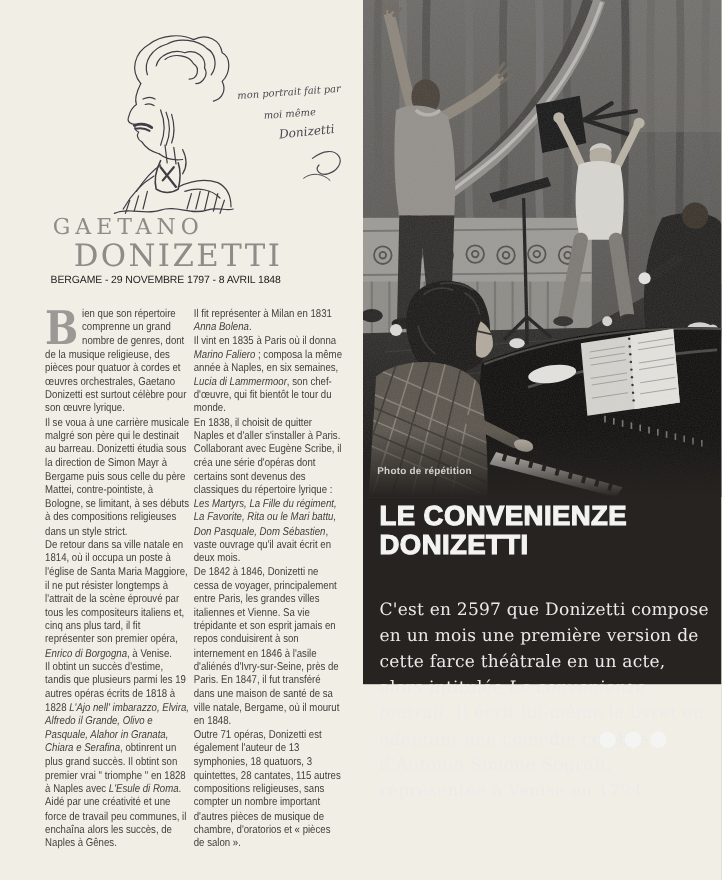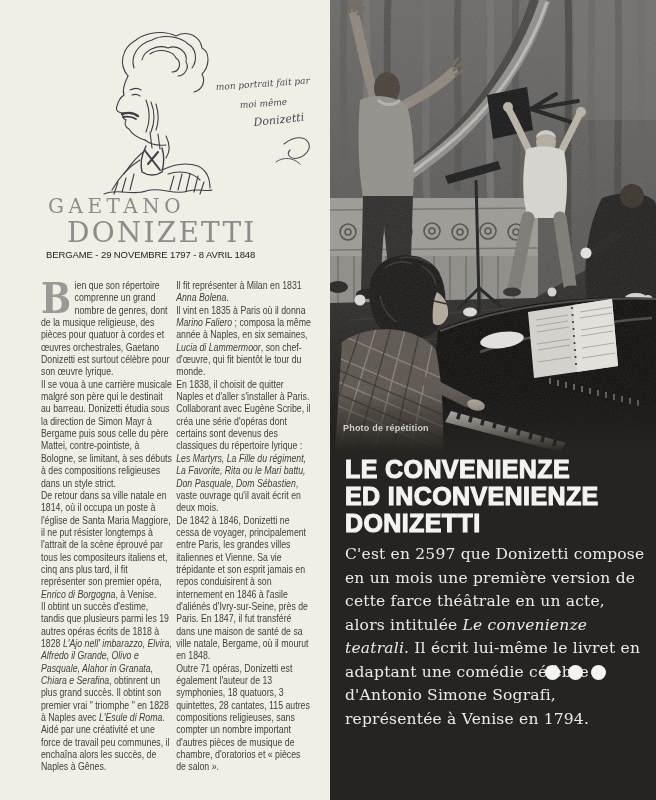--- a/index.html
+++ b/index.html
@@ -17,21 +17,21 @@
   .cols{position:absolute;left:41px;top:280px;width:320px;
         transform:scaleX(0.85);transform-origin:left top;color:#42403c;}
   .col{position:absolute;top:0;font-size:10.3px;line-height:12.35px;letter-spacing:0px;}
   .col1{left:0;width:155px;}
   .col2{left:159px;width:159px;}
   .para{margin:0;}
   .it{font-style:italic;}
   .dropcap{float:left;font-family:"DejaVu Serif",serif;font-weight:bold;
            font-size:42px;line-height:33px;color:#9b9995;margin:2px 4px 0 0;}
   
-  .panel{position:absolute;left:330px;top:0;width:326px;height:800px;background:#262320;}
+  .panel{position:absolute;left:330px;top:0;width:326px;height:622px;background:#262320;}
   .photo{position:absolute;left:0;top:0;width:326px;height:452px;}
   .caption{position:absolute;left:13px;top:423px;font-size:9px;font-weight:bold;
            color:#d3d0ca;letter-spacing:0.2px;}
   .ftitle{position:absolute;left:15px;top:456px;color:#f3f3f1;font-weight:bold;
           font-size:25px;line-height:27px;letter-spacing:0.4px;
           -webkit-text-stroke:1.1px #f3f3f1;}
   .fbody{position:absolute;left:15px;top:543px;width:302px;color:#ebebe9;
          font-family:"DejaVu Serif",serif;font-size:15.5px;line-height:23.5px;
          letter-spacing:0.2px;}
   .dots{position:absolute;left:215px;top:665px;display:flex;gap:8px;}
@@ -352,21 +352,20 @@
         </g>
 
         <rect x="0" y="0" width="326" height="452" filter="url(#grain)" opacity="0.5"></rect>
         <rect x="0" y="392" width="326" height="60" fill="url(#gfade)"></rect>
       </svg>
       <div class="caption">Photo de répétition</div>
     </div>
 
     <div class="ftitle">
       <div>LE CONVENIENZE</div>
-      <div>ED INCONVENIENZE</div>
       <div>DONIZETTI</div>
     </div>
 
     <div class="fbody"><span>C'est en 2597 que Donizetti compose en un mois une première version de cette farce théâtrale en un acte, alors intitulée </span><span class="it">Le convenienze teatrali</span><span>. Il écrit lui-même le livret en adaptant une comédie célèbre d'Antonio Simone Sografi, représentée à Venise en 1794.</span></div>
 
     <div class="dots">
       <span class="dot"></span>
       <span class="dot"></span>
       <span class="dot"></span>
     </div>

